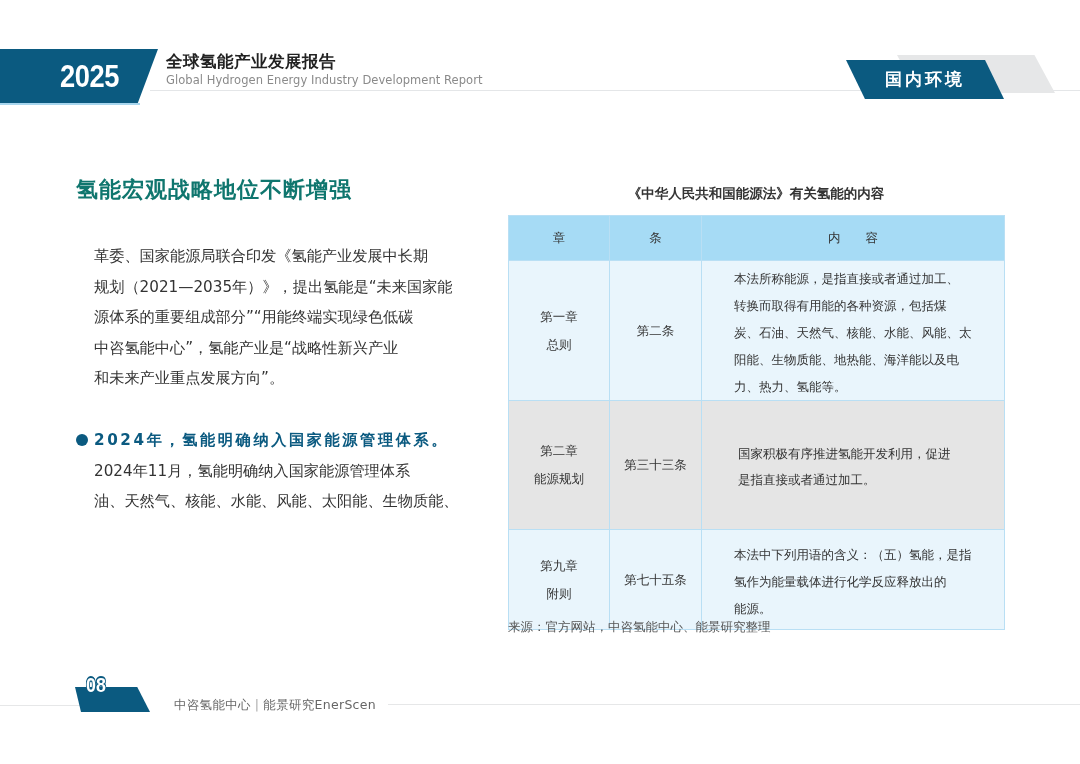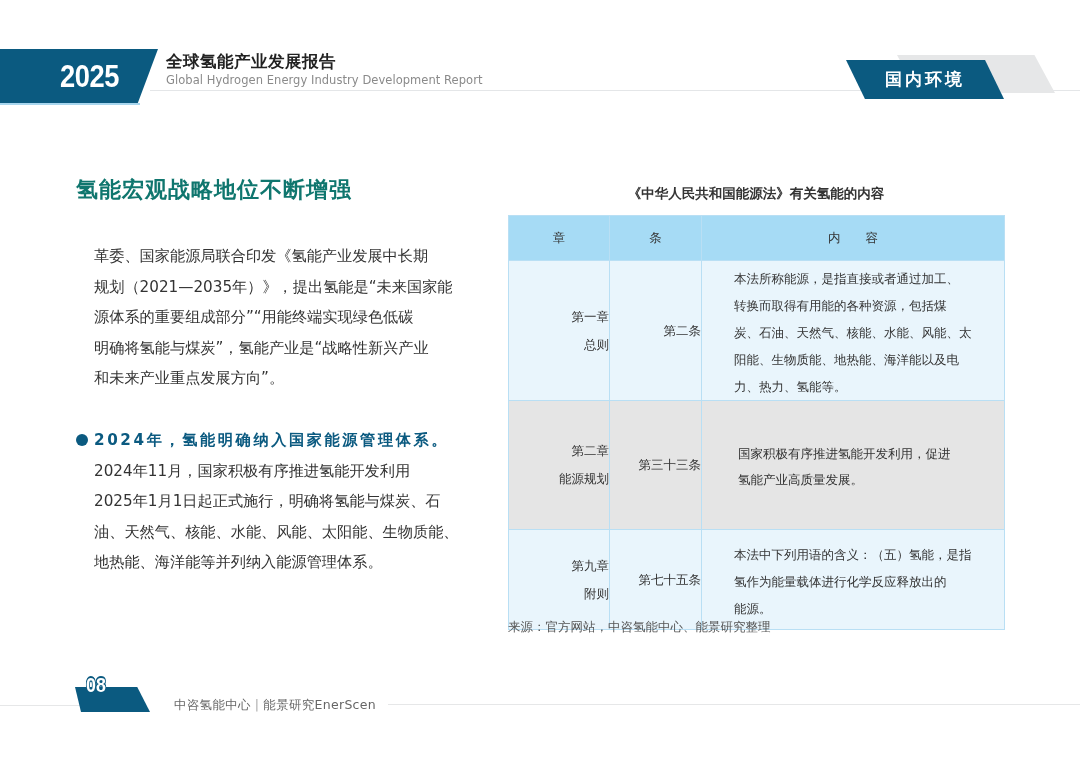--- a/index.html
+++ b/index.html
@@ -59,21 +59,21 @@
   .tbl-caption {
     position: absolute; left: 508px; width: 496px; top: 185px; text-align: center;
     font-size: 13.5px; font-weight: bold; color: #333333;
   }
   .law-table {
     position: absolute; left: 508px; top: 215px; width: 496px; border-collapse: collapse; table-layout: fixed;
     font-size: 12.5px; color: #333333;
   }
   .law-table th, .law-table td { border: 1px solid #b9dff4; text-align: center; vertical-align: middle; }
   .law-table th { background: #a6dbf5; height: 45px; font-weight: normal; color: #333333; }
-  .law-table td { line-height: 28px; text-align: right; }
+  .law-table td { line-height: 28px; }
   .law-table tr.r1 td { height: 124px; background: #e9f5fc; }
   .law-table tr.r2 td { height: 129px; background: #e5e5e5; }
   .law-table tr.r3 td { height: 100px; background: #e9f5fc; }
   .law-table td.content { text-align: left; padding: 4px 14px 0 32px; line-height: 27px; }
   .law-table td.content.c2 { padding-left: 36px; line-height: 26px; }
   .law-table .stack span { display: block; }
   .src-note { position: absolute; left: 508px; top: 619px; font-size: 12.5px; color: #555555; }
 
   
   .ftr-line-l { position: absolute; left: 0; top: 705px; width: 80px; height: 1px; background: #e6e7e8; }
@@ -103,30 +103,28 @@
 <div class="sec-tab-shadow"></div>
 <div class="sec-tab"></div>
 <div class="sec-tab-label">国内环境</div>
 
 <h2 class="section-title">氢能宏观战略地位不断增强</h2>
 
 <div class="bullet-para bp1">
   <span class="line">革委、国家能源局联合印发《氢能产业发展中长期</span>
   <span class="line">规划（2021—2035年）》，提出氢能是“未来国家能</span>
   <span class="line">源体系的重要组成部分”“用能终端实现绿色低碳</span>
-  <span class="line">明确将氢能与煤炭”，氢能产业是“战略性新兴产业</span>
+  <span class="line">中咨氢能中心”，氢能产业是“战略性新兴产业</span>
   <span class="line">和未来产业重点发展方向”。</span>
 </div>
 
 <div class="bullet-para bp2">
   <span class="line first"><span class="dot"></span><span class="lead">2024年，氢能明确纳入国家能源管理体系。</span></span>
-  <span class="line">2024年11月，国家积极有序推进氢能开发利用</span>
-  <span class="line">2025年1月1日起正式施行，明确将氢能与煤炭、石</span>
+  <span class="line">2024年11月，氢能明确纳入国家能源管理体系</span>
   <span class="line">油、天然气、核能、水能、风能、太阳能、生物质能、</span>
-  <span class="line">地热能、海洋能等并列纳入能源管理体系。</span>
 </div>
 
 <div class="tbl-caption">《中华人民共和国能源法》有关氢能的内容</div>
 <table class="law-table">
   <colgroup>
     <col style="width:101px">
     <col style="width:92px">
     <col style="width:303px">
   </colgroup>
   <thead>
@@ -152,21 +150,21 @@
       </td>
     </tr>
     <tr class="r2">
       <td class="stack">
         <span>第二章</span>
         <span>能源规划</span>
       </td>
       <td>第三十三条</td>
       <td class="content c2 stack">
         <span>国家积极有序推进氢能开发利用，促进</span>
-        <span>氢能产业高质量发展。</span>
+        <span>是指直接或者通过加工。</span>
       </td>
     </tr>
     <tr class="r3">
       <td class="stack">
         <span>第九章</span>
         <span>附则</span>
       </td>
       <td>第七十五条</td>
       <td class="content stack">
         <span>本法中下列用语的含义：（五）氢能，是指</span>

